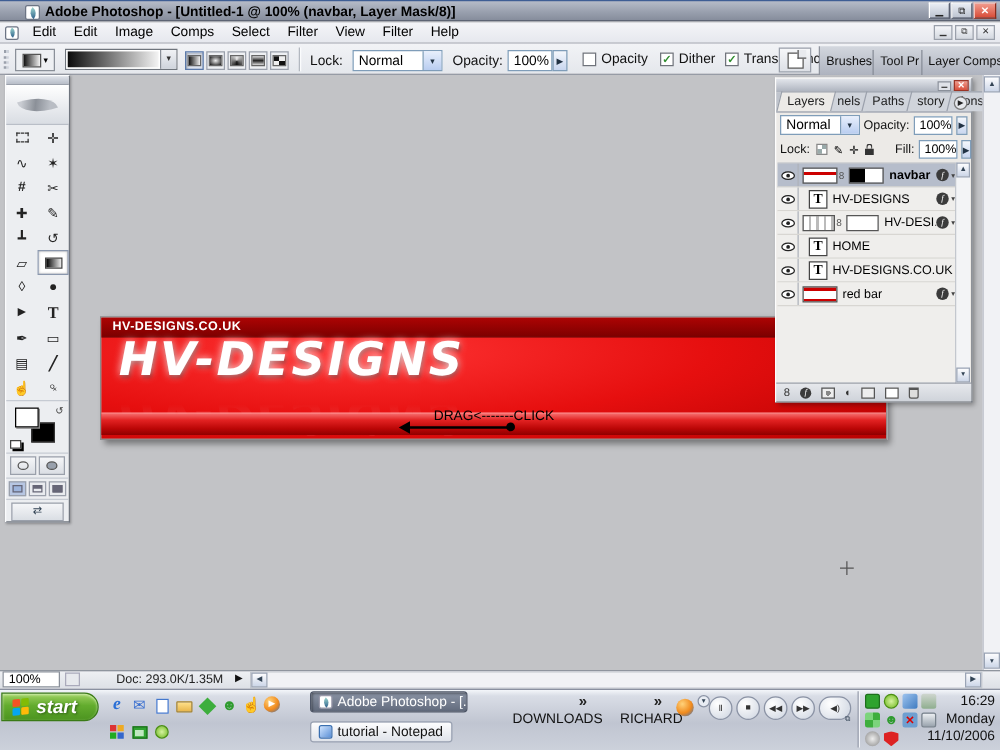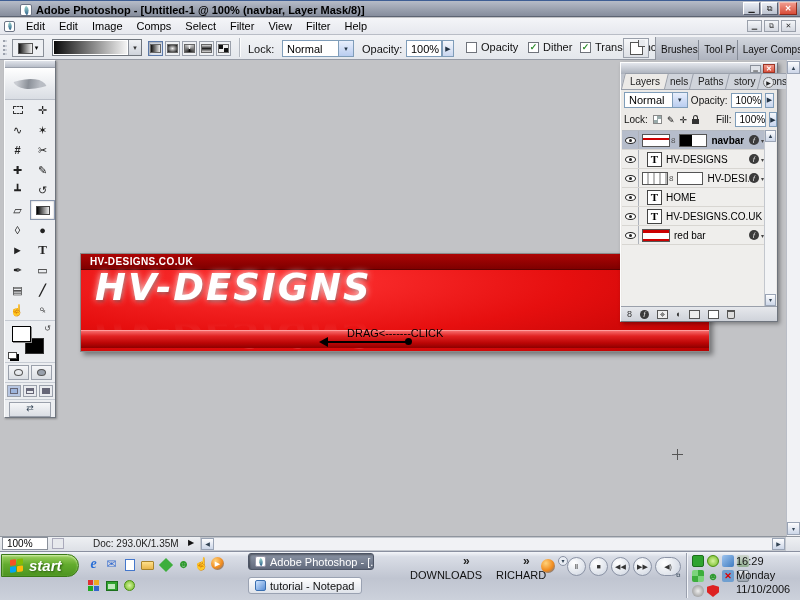--- a/index.html
+++ b/index.html
@@ -140,21 +140,21 @@
   .ql{width:15px;height:15px;display:flex;align-items:center;justify-content:center;font-size:12px}
   .taskwin{position:absolute;height:17px;border-radius:3px;display:flex;align-items:center;gap:4px;padding:0 6px;font-size:11px;white-space:nowrap;overflow:hidden}
   .taskwin.active{background:linear-gradient(180deg,#8b94a5,#626b7d);border:1px solid #4d5566;color:#fff;box-shadow:inset 1px 1px 2px rgba(0,0,0,.4)}
   .taskwin.idle{background:linear-gradient(180deg,#fdfdfe,#dfe3ea);border:1px solid #9aa2b2;color:#111}
   .tb-ico{width:11px;height:11px;flex:none}
   .chev{font-weight:bold;font-size:12px;color:#222}
   .tblabel{font-size:11px;color:#111}
   .wmpbtn{position:absolute;width:19px;height:19px;border-radius:50%;border:1px solid #8b93a5;background:radial-gradient(circle at 35% 30%,#ffffff,#cdd4e0);display:flex;align-items:center;justify-content:center;font-size:7px;color:#333}
   .traydiv{left:686px;top:553px;width:2px;height:45px;border-left:1px solid #9aa0ae;border-right:1px solid #f3f5f9}
   .tico{position:absolute;width:12px;height:12px;border-radius:2px}
-  .clock{position:absolute;right:4px;font-size:11px;color:#111;width:60px}
+  .clock{position:absolute;right:4px;font-size:11px;color:#111;text-align:right;width:60px}
 </style>
 </head>
 <body>
 
 <div class="abs titlebar">
   <span class="appicon">
       <span class="leaf"></span>
     </span>
   <span class="title-text">Adobe Photoshop - [Untitled-1 @ 100% (navbar, Layer Mask/8)]</span>
 </div>

